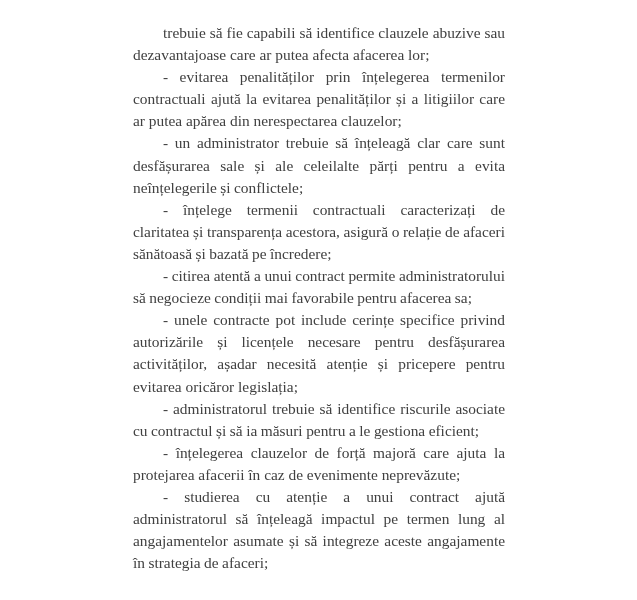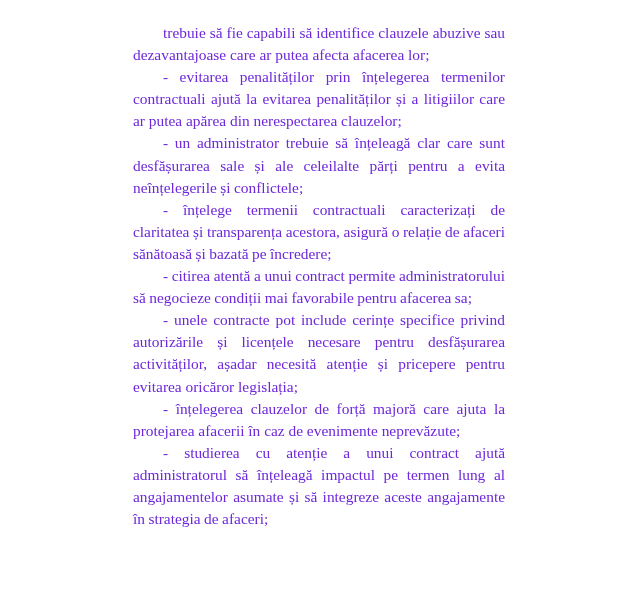--- a/index.html
+++ b/index.html
@@ -30,21 +30,21 @@
   .para {
     margin: 0;
     padding: 0;
     font-size: 15.4px;
     line-height: 22.1px;
     text-align: justify;
     text-justify: inter-word;
     text-indent: 30px;
     -webkit-hyphens: none;
     hyphens: none;
-    color: #6d28d9;
+    color: #404040;
   }
   
   .para.tight {
     word-spacing: -0.35px;
   }
   .para.loose {
     word-spacing: 0px;
   }
 </style>
 </head>
@@ -60,19 +60,20 @@
     <p class="para tight">- un administrator trebuie să înțeleagă clar care sunt desfășurarea sale și ale celeilalte părți pentru a evita neînțelegerile și conflictele;</p>
 
     <p class="para tight">- înțelege termenii contractuali caracterizați de claritatea și transparența acestora, asigură o relație de afaceri sănătoasă și bazată pe încredere;</p>
 
     <p class="para tight">- citirea atentă a unui contract permite administratorului să negocieze condiții mai favorabile pentru afacerea sa;</p>
 
 
 
     <p class="para loose">- unele contracte pot include cerințe specifice privind autorizările și licențele necesare pentru desfășurarea activităților, așadar necesită atenție și pricepere pentru evitarea oricăror legislația;</p>
 
+    <p class="para tight">- administratorul trebuie să identifice riscurile asociate cu contractul și să ia măsuri pentru a le gestiona eficient;</p>
 
     <p class="para loose">- înțelegerea clauzelor de forță majoră care ajuta la protejarea afacerii în caz de evenimente neprevăzute;</p>
 
     <p class="para tight">- studierea cu atenție a unui contract ajută administratorul să înțeleagă impactul pe termen lung al angajamentelor asumate și să integreze aceste angajamente în strategia de afaceri;</p>
 
   </div>
 </div>
 
 </body></html>

